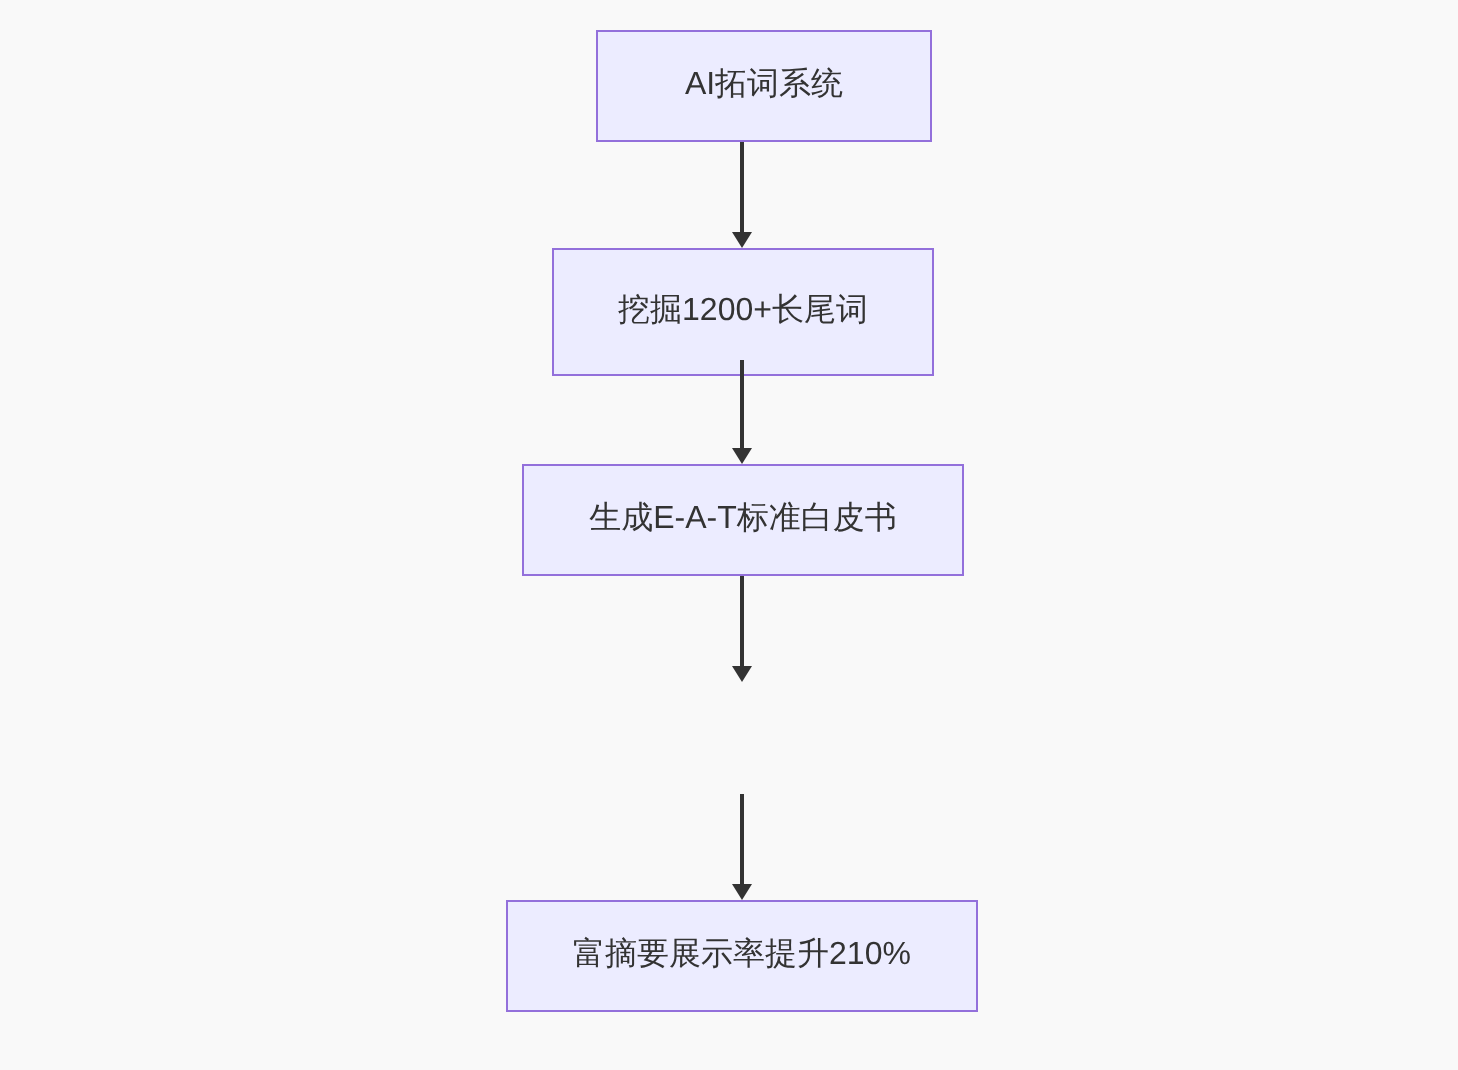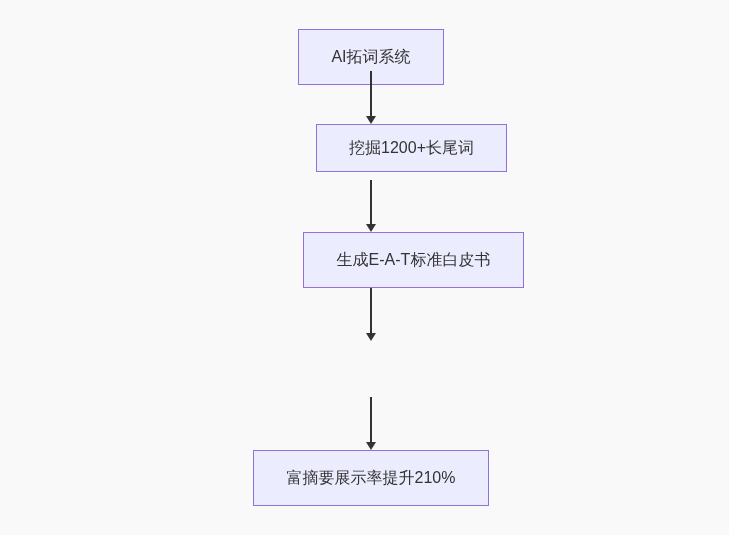--- a/index.html
+++ b/index.html
@@ -22,23 +22,23 @@
     border: 1px solid #9370db;
     display: flex;
     align-items: center;
     justify-content: center;
     color: #333333;
     font-size: 16px;
     line-height: 1.2;
     white-space: nowrap;
     text-align: center;
   }
-  .node-1 { left: 298px; top: 15px;  width: 146px; height: 56px; margin-top: 14px; }
-  .node-2 { left: 276px; top: 124px; width: 191px; height: 48px; margin-left: 40px; }
-  .node-3 { left: 261px; top: 232px; width: 221px; height: 56px; margin-left: 42px; }
+  .node-1 { left: 298px; top: 15px;  width: 168px; height: 56px; }
+  .node-2 { left: 276px; top: 124px; width: 191px; height: 64px; }
+  .node-3 { left: 261px; top: 232px; width: 221px; height: 56px; }
   .node-4 { left: 264px; top: 341px; width: 215px; height: 56px; }
   .node-5 { left: 253px; top: 450px; width: 236px; height: 56px; }
 
   .edge {
     position: absolute;
     left: 365px;
     width: 12px;
     display: flex;
     flex-direction: column;
     align-items: center;

